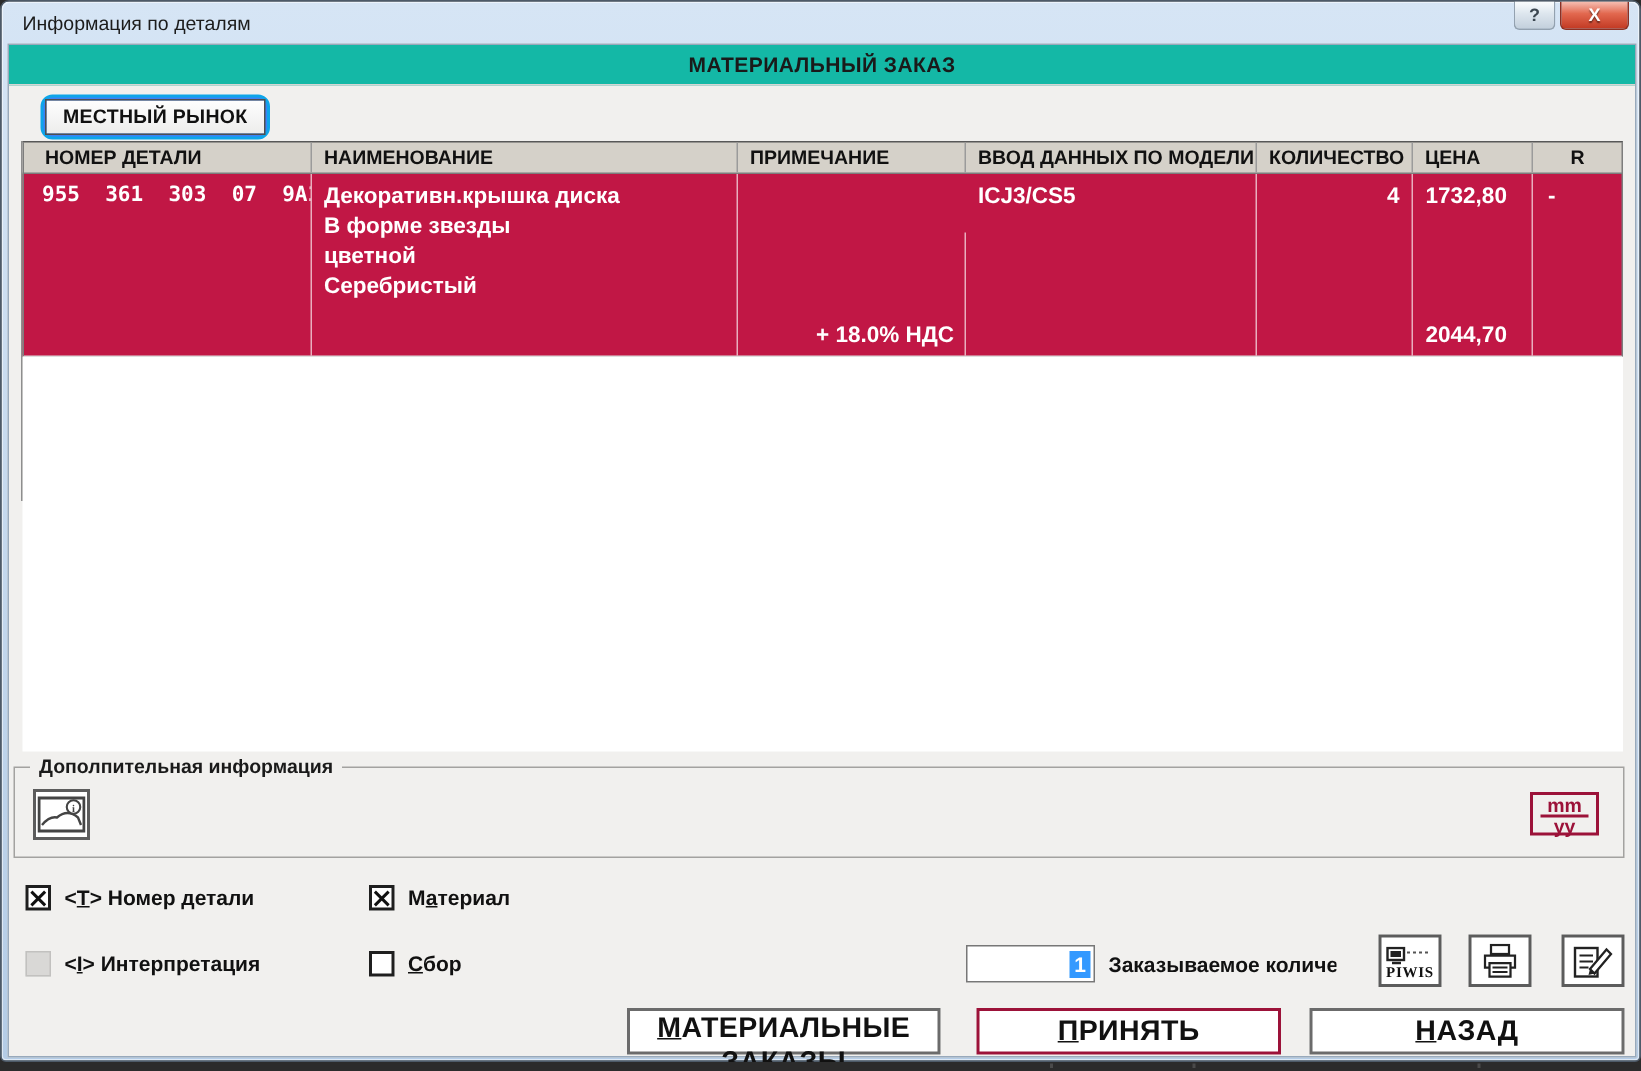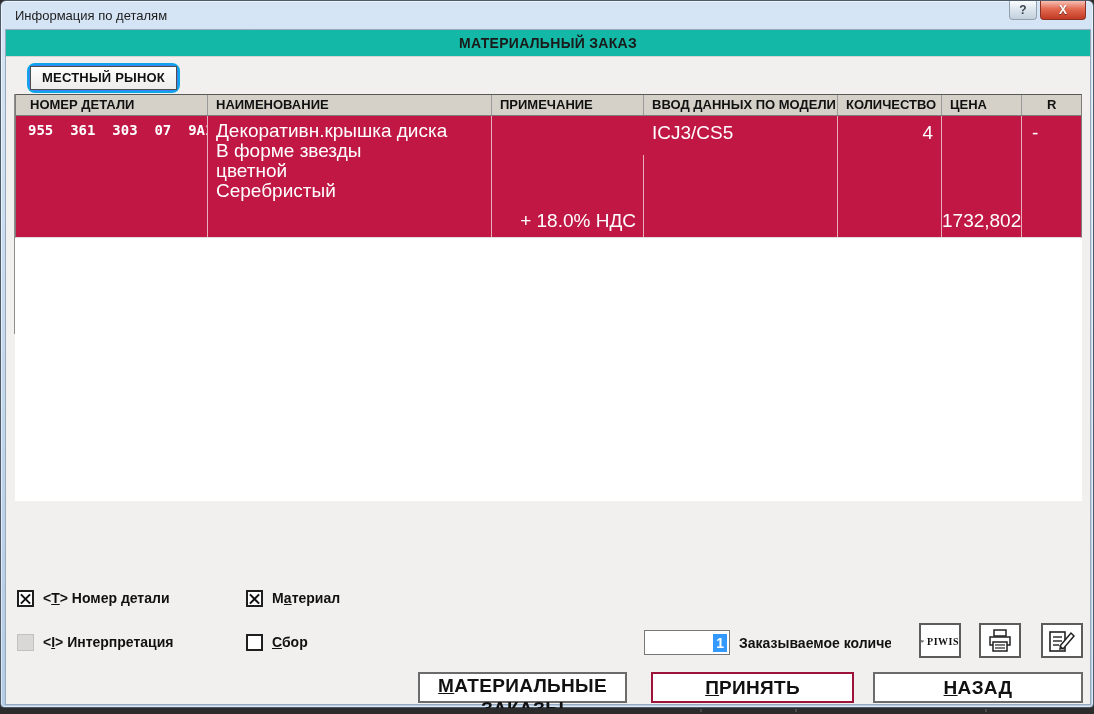--- a/index.html
+++ b/index.html
@@ -38,35 +38,35 @@
   .list-area { position:absolute; left:9px; top:64px; width:1067px; height:407px; background:#fff; }
   .left-rail { position:absolute; left:8px; top:64px; width:1px; height:240px; background:#8e8e8e; }
   .grid { position:absolute; left:9px; top:64px; width:1067px; }
   .grid-header { display:flex; height:22px; background:#d5d1c9; border:1px solid #7d7d7d;
     border-top:1px solid #585858; }
   .gh-cell { font-weight:bold; font-size:13px; color:#111; line-height:20px;
     border-right:1px solid #9b9b9b; overflow:hidden; white-space:nowrap; }
   .gh-cell:last-child { border-right:none; }
   .grid-row { display:flex; height:122px; background:#c11745; color:#fff;
     border-left:1px solid #7d7d7d; border-right:1px solid #7d7d7d; border-bottom:1px solid #dedede; }
-  .gr-cell { border-right:1px solid rgba(255,255,255,.65); font-weight:normal; font-size:19px; overflow:hidden; }
+  .gr-cell { border-right:1px solid rgba(255,255,255,.65); font-weight:bold; font-size:15px; overflow:hidden; }
   .gr-cell:last-child { border-right:none; }
   .c1 { width:192px; } .c2 { width:284px; } .c3 { width:152px; } .c4 { width:194px; }
   .c5 { width:104px; } .c6 { width:80px; }  .c7 { width:60px; flex:1; }
   .gh-cell.c1 { padding-left:14px; } .gh-cell.c2, .gh-cell.c3, .gh-cell.c4,
   .gh-cell.c5, .gh-cell.c6 { padding-left:8px; } .gh-cell.c7 { padding-left:25px; }
   .part-no { font-family:"DejaVu Sans Mono", monospace; font-size:14px; font-weight:bold;
     white-space:pre; padding:6px 0 0 12px; letter-spacing:0; }
   .name-lines { padding:5px 0 0 8px; }
   .name-lines div { line-height:20px; }
   .cell-note { display:flex; align-items:flex-end; justify-content:flex-end; padding:0 7px 5px 0;margin-top:39px; }
   .cell-model { padding:6px 0 0 8px; }
   .cell-qty { text-align:right; padding:6px 8px 0 0; }
-  .cell-price { display:flex; flex-direction:row; justify-content:space-between;
-    align-items:flex-end; padding:6px 8px 5px 0; }
+  .cell-price { display:flex; flex-direction:column; justify-content:space-between;
+    align-items:center; padding:6px 8px 5px 0; }
   .cell-r { padding:6px 0 0 10px; }
 
   
   .groupbox { position:absolute; left:3px; top:481px; width:1074px; height:61px;
     border:1px solid #a3a2a0; }
   .groupbox-label { position:absolute; left:10px; top:-9px; background:#f1f0ee;
     padding:0 6px; font-weight:bold; font-size:13px; color:#1a1a1a; }
   .icon-btn { position:absolute; background:#fff; border:2px solid #5c5c5c;
     display:flex; align-items:center; justify-content:center; cursor:default; }
   .car-btn { left:12px; top:14px; width:38px; height:34px; }
@@ -86,21 +86,21 @@
   .cb-label { position:absolute; font-weight:bold; font-size:14px; color:#111; white-space:nowrap; }
   .cb-label u { text-decoration:underline; }
 
   
   .qty-input { position:absolute; left:638px; top:600px; width:86px; height:25px;
     background:#fff; border:1px solid #777; display:flex; align-items:center;
     justify-content:flex-end; padding-right:2px; font-size:14px; }
   .qty-sel { background:#3399ff; color:#fff; padding:1px 3px; font-weight:bold; }
   .qty-label { position:absolute; left:733px; top:605px; width:152px; overflow:hidden;
     white-space:nowrap; font-weight:bold; font-size:14px; color:#111; }
-  .piwis-btn { left:913px; top:593px; width:42px; height:35px; flex-direction:row; padding-top:2px;}
+  .piwis-btn { left:913px; top:593px; width:42px; height:35px; flex-direction:column; padding-top:2px;}
   .print-btn { left:973px; top:593px; width:42px; height:35px; }
   .edit-btn  { left:1035px; top:593px; width:42px; height:35px; }
   .piwis-txt { font-family:"Liberation Serif", serif; font-weight:bold; font-size:10px;
     letter-spacing:.5px; color:#111; line-height:9px; }
 
   
   .f-btn { position:absolute; top:642px; height:31px; background:#fff; border:2px solid #6b6b6b;
     font-weight:bold; font-size:19px; color:#111; text-align:center; letter-spacing:.3px;
     line-height:23px; cursor:default; }
   .f-btn u { text-decoration:underline; }
@@ -159,20 +159,35 @@
         <div class="gr-cell c4 cell-model">ICJ3/CS5</div>
         <div class="gr-cell c5 cell-qty">4</div>
         <div class="gr-cell c6 cell-price">
           <span>1732,80</span>
           <span>2044,70</span>
         </div>
         <div class="gr-cell c7 cell-r">-</div>
       </div>
     </div>
 
+    <div class="groupbox">
+      <span class="groupbox-label">Дополпительная информация</span>
+      <div class="icon-btn car-btn">
+        <svg width="32" height="26" viewBox="0 0 32 26">
+          <rect x="1" y="2" width="30" height="22" fill="none" stroke="#444" stroke-width="2"></rect>
+          <path d="M3 20 Q8 14 13 15 Q20 9 27 15 L29 20" fill="none" stroke="#444" stroke-width="1.6"></path>
+          <circle cx="24" cy="8" r="4.5" fill="#fff" stroke="#444" stroke-width="1.4"></circle>
+          <text x="24" y="11" font-size="7" font-weight="bold" text-anchor="middle" fill="#444" font-family="Liberation Serif, serif">i</text>
+        </svg>
+      </div>
+      <div class="mmyy">
+        <span class="mm">mm</span>
+        <span class="yy">yy</span>
+      </div>
+    </div>
 
     <div class="cb checked" style="left:11px; top:560px;"></div>
     <div class="cb-label" style="left:37px; top:560px;"><span>&lt;</span><u>T</u><span>&gt; Номер детали</span></div>
 
     <div class="cb checked" style="left:240px; top:560px;"></div>
     <div class="cb-label" style="left:266px; top:560px;"><span>М</span><u>а</u><span>териал</span></div>
 
     <div class="cb disabled" style="left:11px; top:604px;"></div>
     <div class="cb-label" style="left:37px; top:604px;"><span>&lt;</span><u>I</u><span>&gt; Интерпретация</span></div>
 

